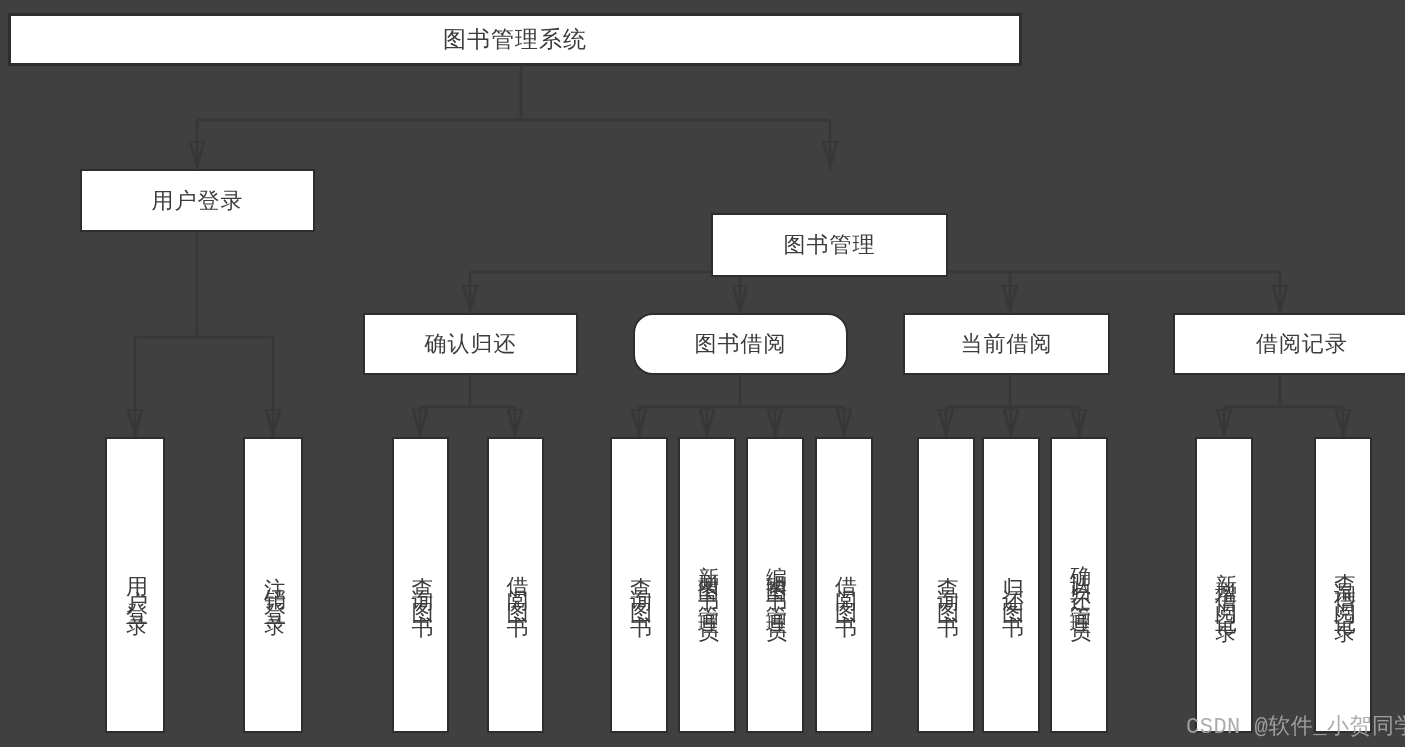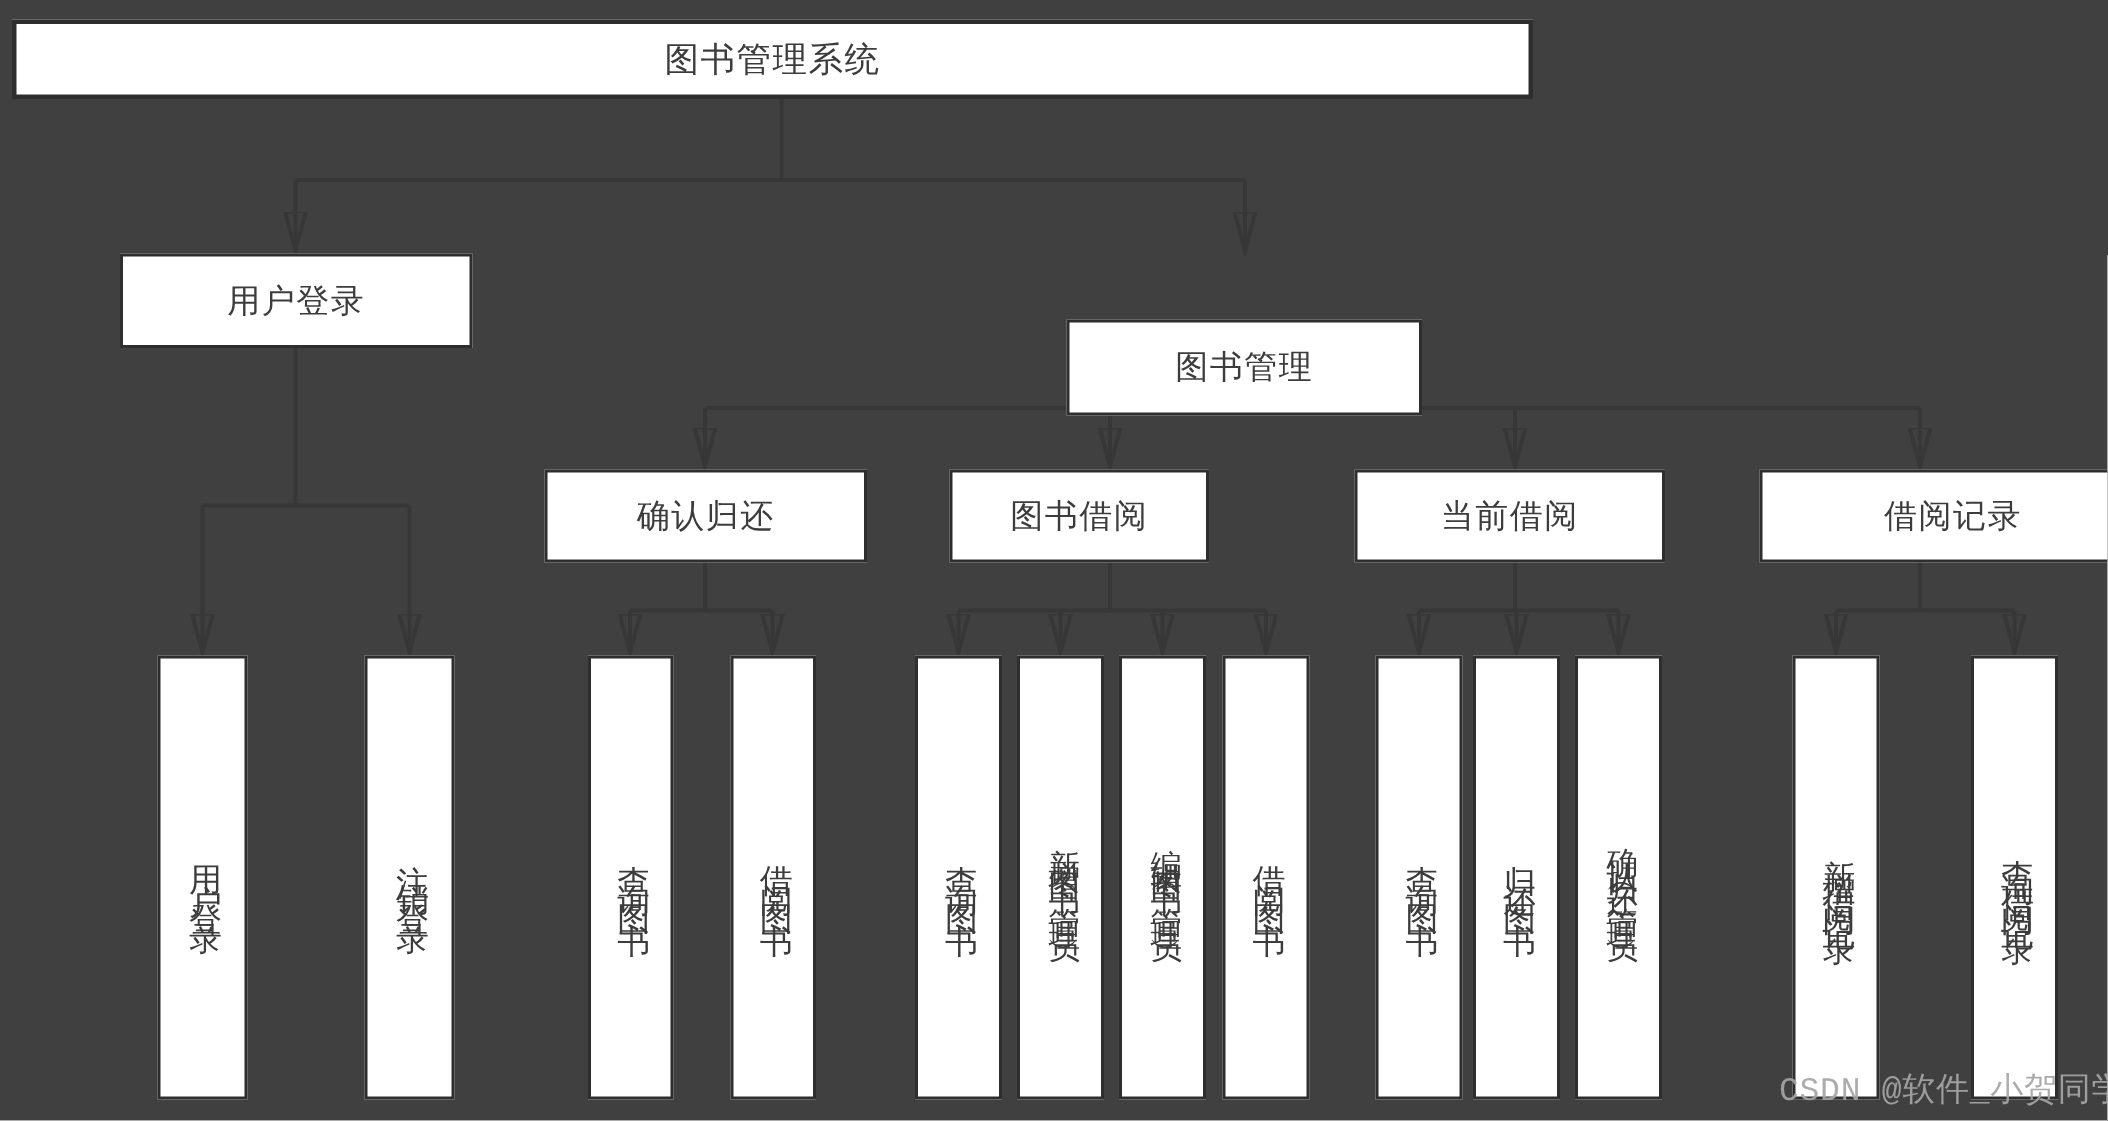--- a/index.html
+++ b/index.html
@@ -132,21 +132,21 @@
   <div class="node branch" style="left:80px; top:169px; width:235px; height:63px;">
     <span>用户登录</span>
   </div>
   <div class="node branch" style="left:711px; top:169px; width:237px; height:64px;margin-top:44px;">
     <span>图书管理</span>
   </div>
 
   <div class="node branch" style="left:363px; top:313px; width:215px; height:62px;">
     <span>确认归还</span>
   </div>
-  <div class="node branch" style="left:633px; top:313px; width:173px; height:62px;">
+  <div class="node branch" style="left:633px; top:313px; width:215px; height:62px;border-radius:20px;">
     <span>图书借阅</span>
   </div>
   <div class="node branch" style="left:903px; top:313px; width:207px; height:62px;">
     <span>当前借阅</span>
   </div>
   <div class="node branch" style="left:1173px; top:313px; width:238px; height:62px;padding-left:20px;">
     <span>借阅记录</span>
   </div>
 
   <div class="node leaf" style="left:105px; width:60px;">

